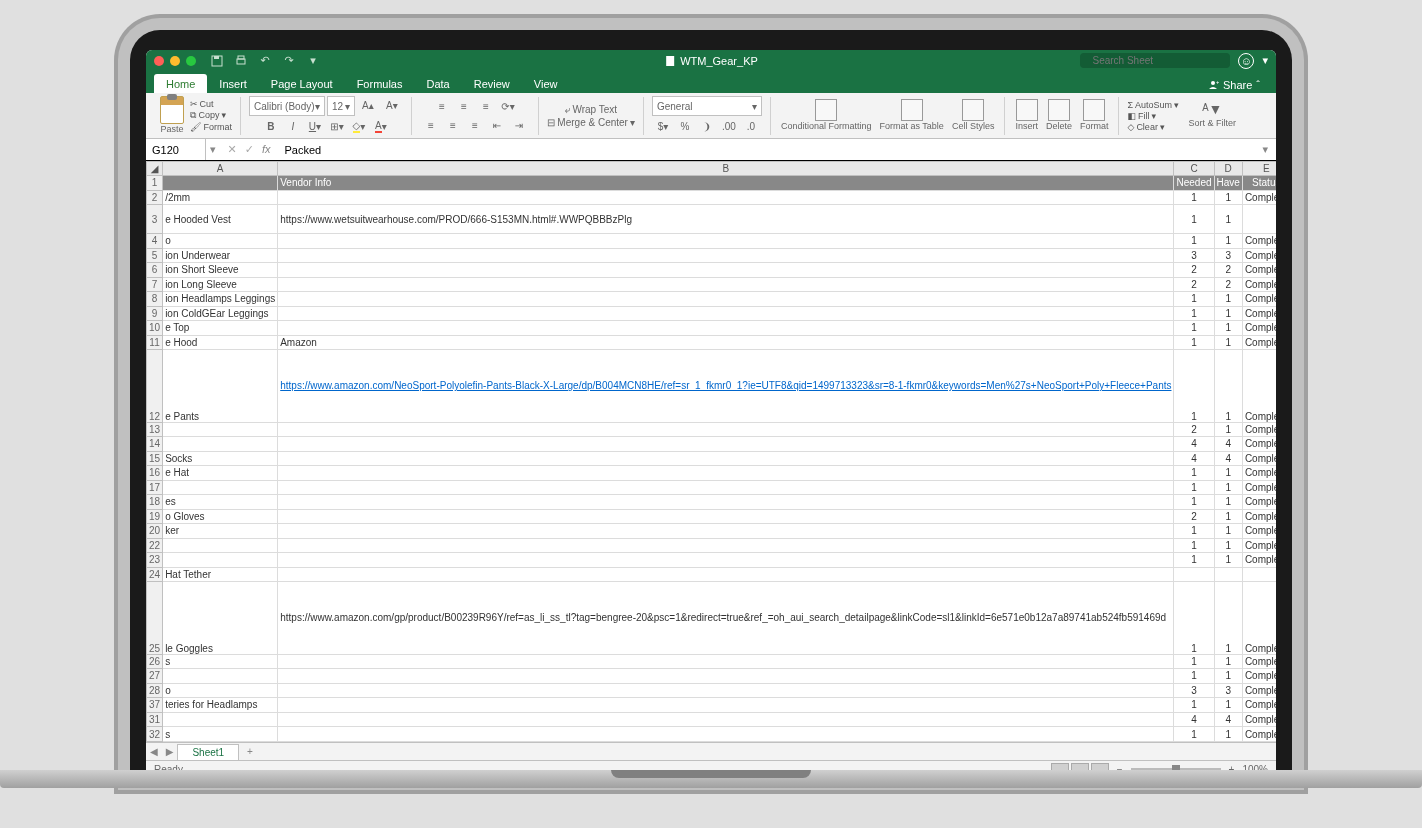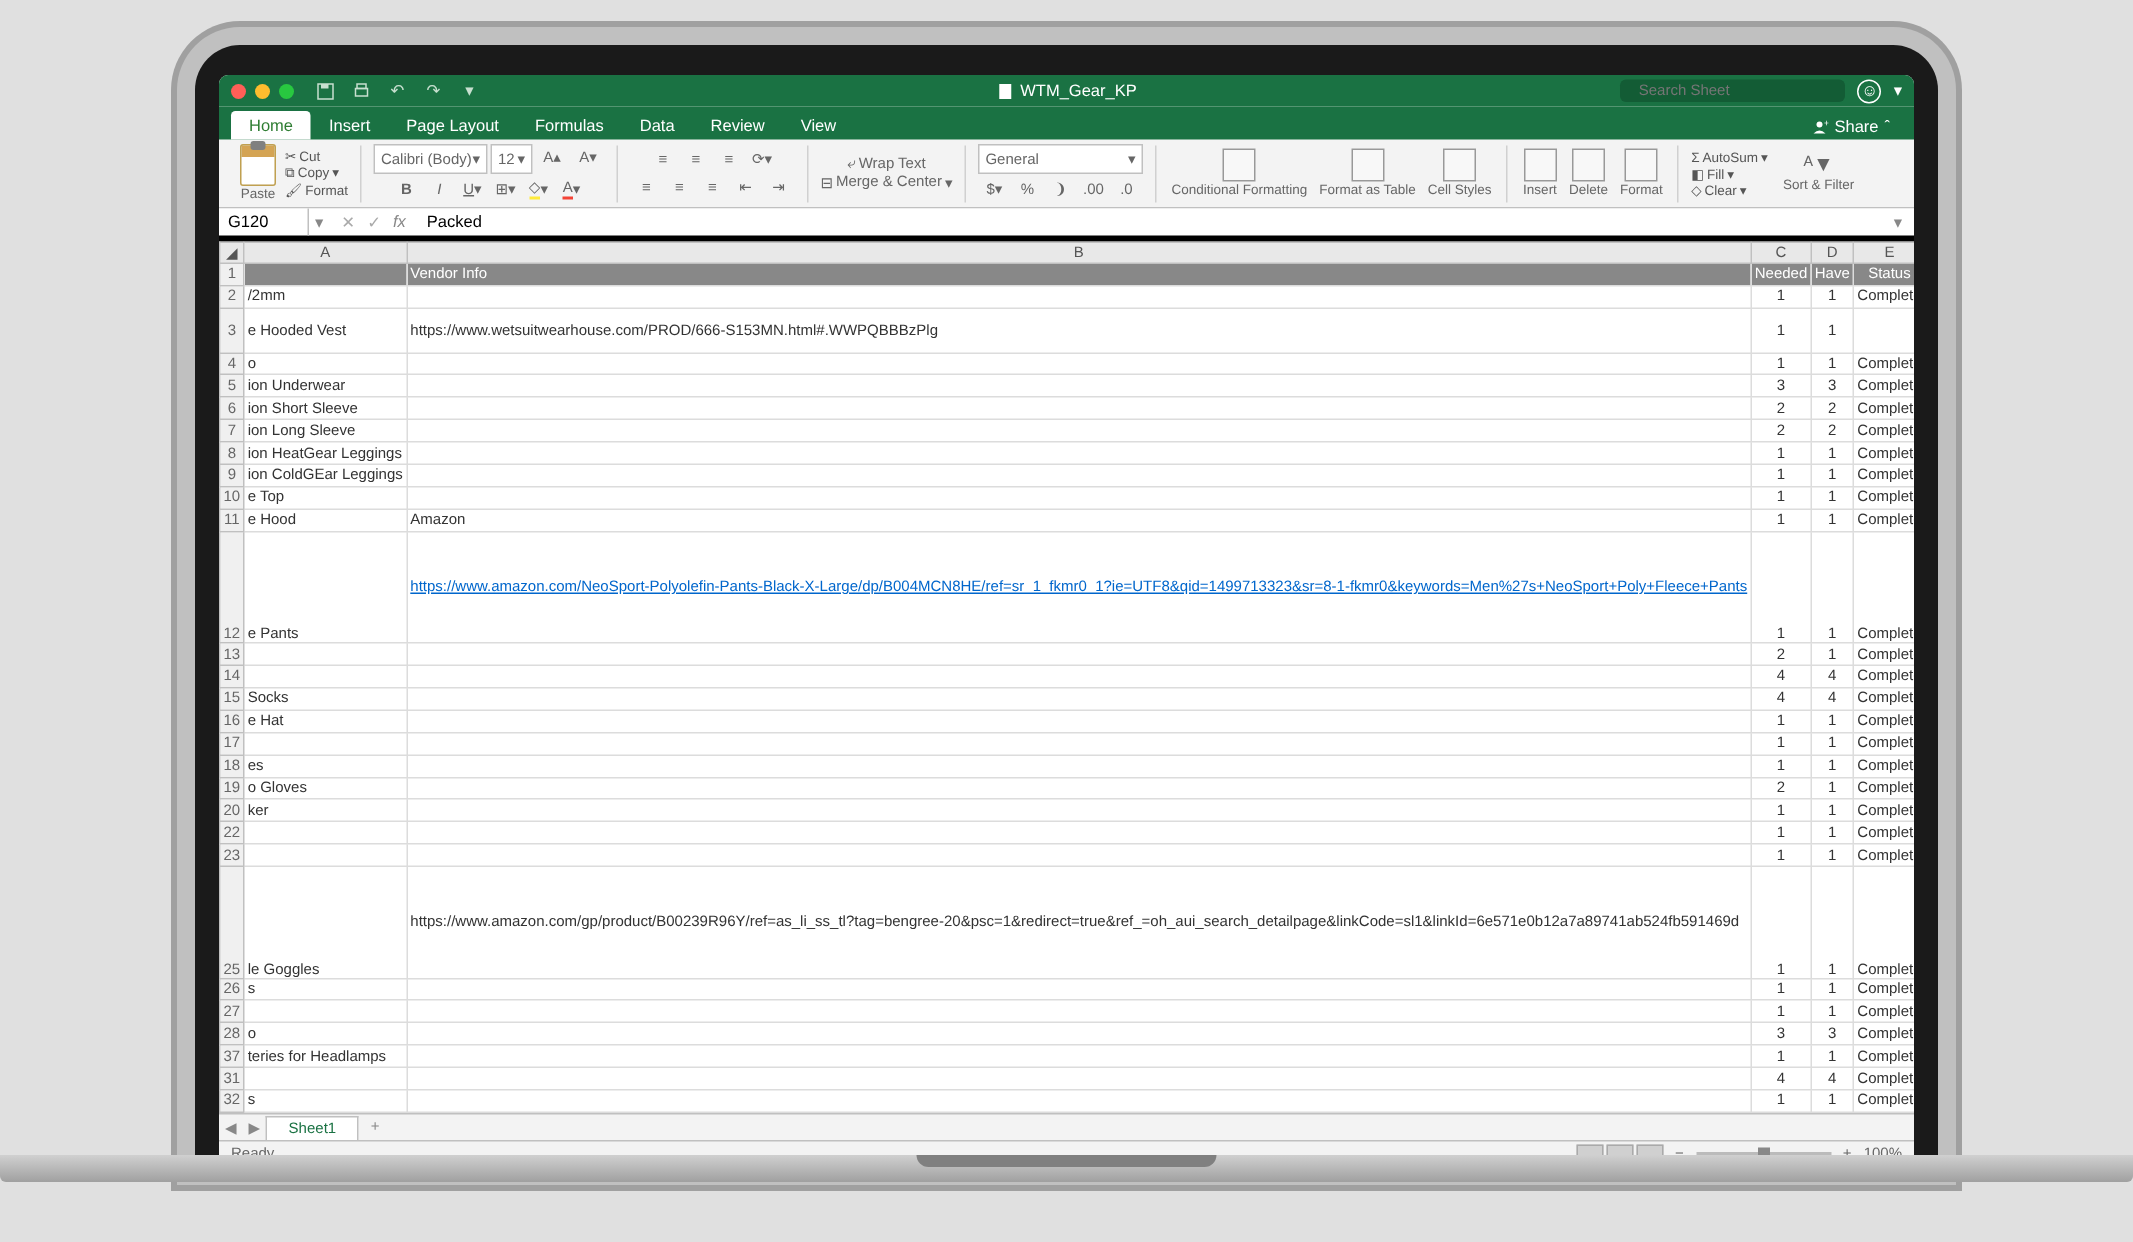--- a/index.html
+++ b/index.html
@@ -40,21 +40,21 @@
 .paste-ic { width: 24px; height: 28px; background: linear-gradient(#d4a454, #d4a454 30%, #fff 30%); border: 1px solid #c0a050; border-radius: 2px; position: relative; }
 .paste-ic::before { content: ''; position: absolute; top: -3px; left: 6px; width: 10px; height: 6px; background: #808080; border-radius: 2px; }
 .clip-col { display: flex; flex-direction: column; gap: 1px; font-size: 9px; color: #555; }
 .clip-row { display: flex; align-items: center; gap: 2px; }
 .font-sel { border: 1px solid #c0c0c0; background: #fff; padding: 0 4px; height: 20px; font-size: 10px; display: flex; align-items: center; }
 .fmt-btn { width: 22px; height: 18px; display: inline-flex; align-items: center; justify-content: center; border: 1px solid transparent; cursor: pointer; }
 .big-btn { display: flex; flex-direction: column; align-items: center; gap: 1px; cursor: pointer; padding: 0 2px; font-size: 9px; text-align: center; line-height: 1.1; }
 .big-ic { width: 22px; height: 22px; border: 1px solid #999; background: #f8f8f8; }
 
 
-.fxbar { height: 22px; background: #fff; border-bottom: 4px solid #000000; display: flex; align-items: center; font-size: 11px; }
+.fxbar { height: 22px; background: #fff; border-bottom: 1px solid #000000; display: flex; align-items: center; font-size: 11px; }
 .namebox { width: 60px; padding: 0 6px; border-right: 1px solid #c0c0c0; height: 100%; display: flex; align-items: center; }
 .fx-ctl { padding: 0 8px; color: #aaa; display: flex; gap: 8px; }
 .fx-lbl { color: #888; font-style: italic; }
 .fx-val { padding: 0 6px; }
 
 
 .grid-wrap { flex: 1; overflow: hidden; display: flex; }
 table.sheet { border-collapse: collapse; table-layout: fixed; font-size: 10px; color: #333; }
 .sheet th { background: #e8e8e8; border: 1px solid #c0c0c0; font-weight: normal; color: #555; height: 14px; font-size: 10px; }
 .sheet td { border: 1px solid #dcdcdc; padding: 0 2px; height: 12px; white-space: nowrap; overflow: hidden; text-overflow: clip; vertical-align: middle; }
@@ -378,21 +378,21 @@
                 <td class="rowhdr" style="">7</td>
 <td style="">ion Long Sleeve</td>
 <td class=""></td>
 <td class="c" style="">2</td>
 <td class="c" style="">2</td>
 <td style="">Complete</td>
 
 </tr>
               <tr>
                 <td class="rowhdr" style="">8</td>
-<td style="">ion HeatGear Leggings</td>
+<td style="">ion Headlamps Leggings</td>
 <td class=""></td>
 <td class="c" style="">1</td>
 <td class="c" style="">1</td>
 <td style="">Complete</td>
 
 </tr>
               <tr>
                 <td class="rowhdr" style="">9</td>
 <td style="">ion ColdGEar Leggings</td>
 <td class=""></td>
@@ -509,20 +509,29 @@
 <td style="">Complete</td>
 
 </tr>
               <tr>
                 <td class="rowhdr" style="">23</td>
 <td style=""></td>
 <td class=""></td>
 <td class="c" style="">1</td>
 <td class="c" style="">1</td>
 <td style="">Complete</td>
+
+</tr>
+              <tr>
+                <td class="rowhdr" style="">24</td>
+<td style="">Hat Tether</td>
+<td class=""></td>
+<td class="c" style=""></td>
+<td class="c" style=""></td>
+<td style=""></td>
 
 </tr>
               <tr>
                 <td class="rowhdr" style="vertical-align:bottom;">25</td>
 <td style="vertical-align:bottom;">le Goggles</td>
 <td class="" style="height:60px">https://www.amazon.com/gp/product/B00239R96Y/ref=as_li_ss_tl?tag=bengree-20&amp;psc=1&amp;redirect=true&amp;ref_=oh_aui_search_detailpage&amp;linkCode=sl1&amp;linkId=6e571e0b12a7a89741ab524fb591469d</td>
 <td class="c" style="vertical-align:bottom;">1</td>
 <td class="c" style="vertical-align:bottom;">1</td>
 <td style="vertical-align:bottom;">Complete</td>
 

